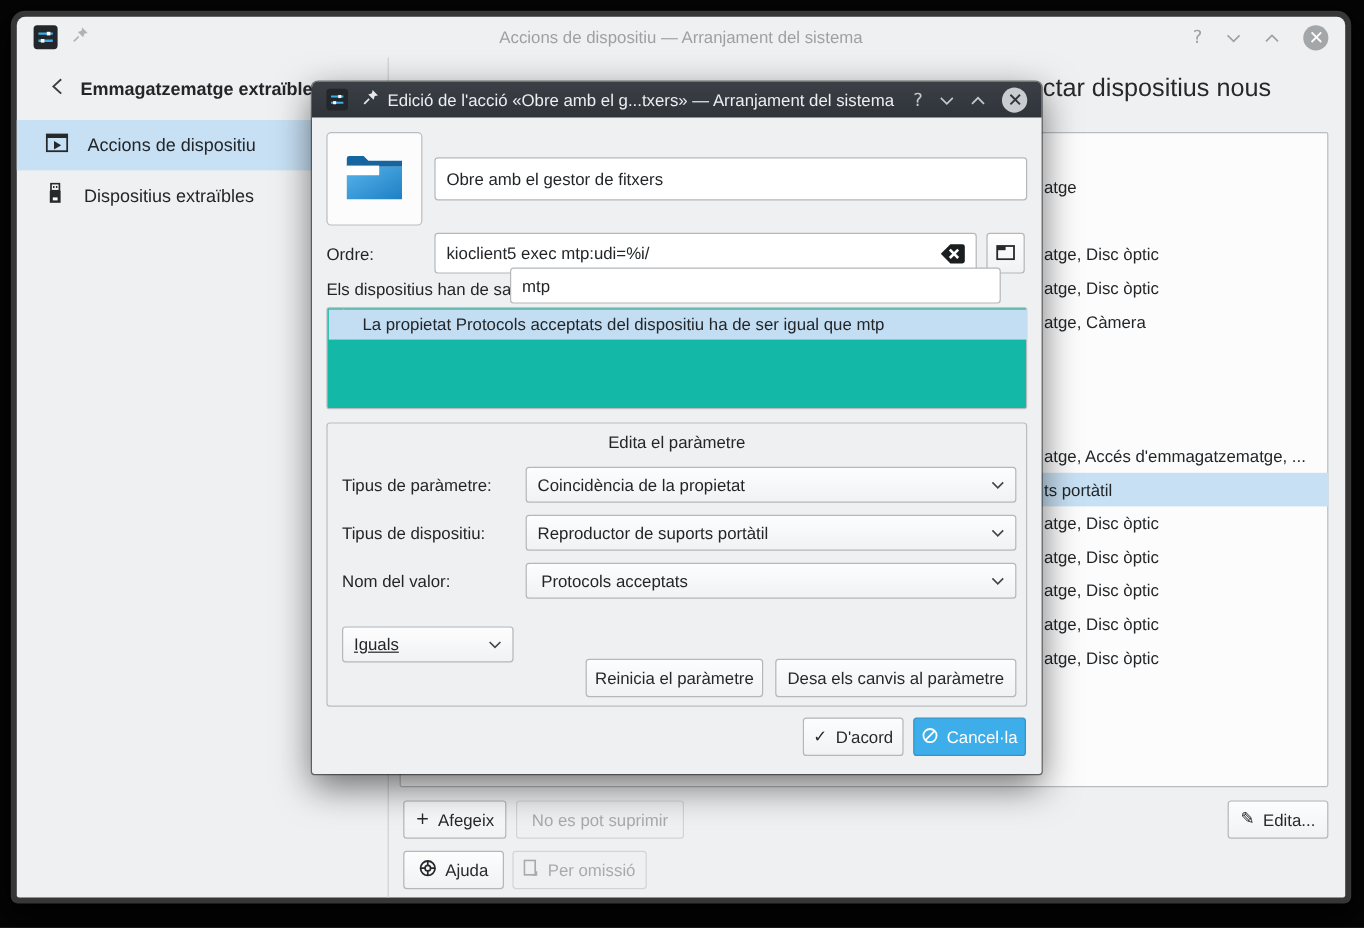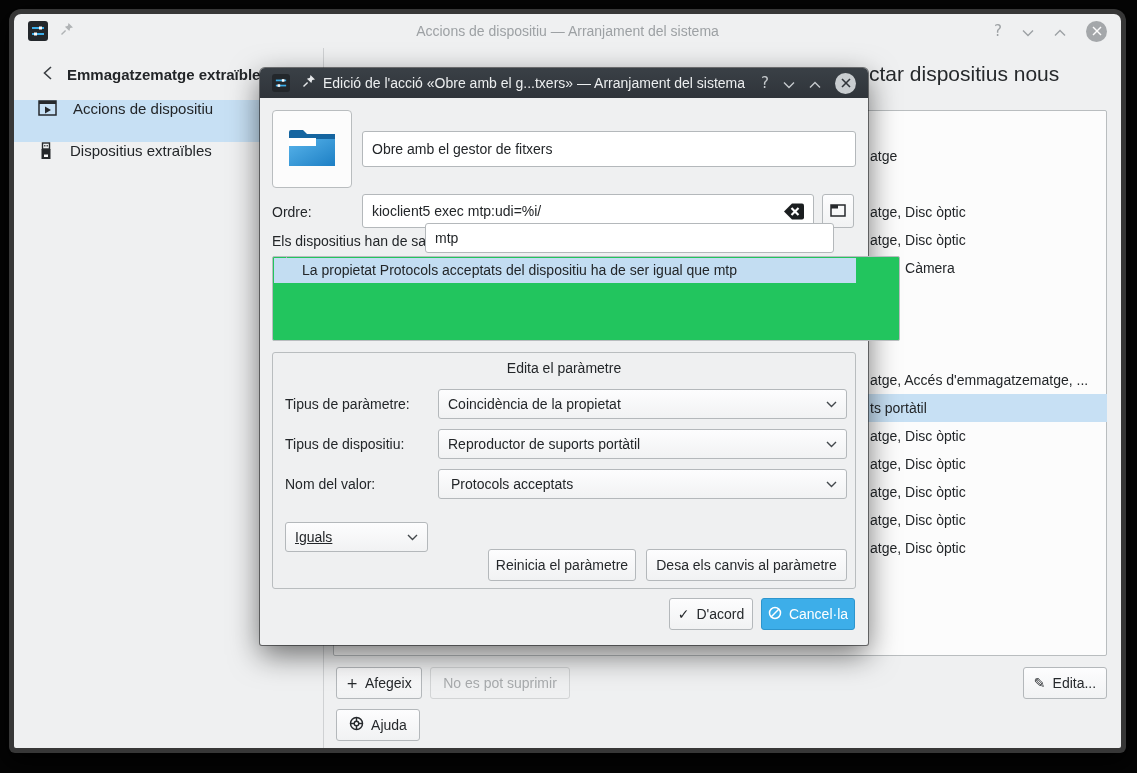--- a/index.html
+++ b/index.html
@@ -21,21 +21,21 @@
   .appicon { width:20px; height:20px; background:#23272b; border-radius:3px;
             display:flex; align-items:center; justify-content:center; }
   .circle-close { width:21px; height:21px; border-radius:50%; background:#a4a7aa;
             display:flex; align-items:center; justify-content:center; }
   .dlg .circle-close { background:#c9cdd0; }
 
   
   .sidebar { position:absolute; left:0; top:34px; width:309px; height:700px; }
   .sb-header { display:flex; align-items:center; gap:14px; height:52px; padding-left:28px;
             color:#232629; font-weight:bold; font-size:15px; }
-  .sb-item { display:flex; gap:16px; height:42px; padding-left:24px;
+  .sb-item { display:flex; align-items:center; gap:16px; height:42px; padding-left:24px;
             font-size:15px; color:#232629; }
   .sb-item.selected { background:#c7e0f4; }
   .v-sep { position:absolute; left:309px; top:34px; width:1px; height:700px; background:#cfd1d3; }
 
   
   .heading { position:absolute; left:869px; top:62px; font-size:21px; color:#26292c; }
   .list-panel { position:absolute; left:333px; top:110px; width:774px; height:546px;
             background:#fcfcfc; border:1px solid #b9bdbf; border-radius:2px; }
   .dev-row { position:absolute; left:1px; width:772px; height:28px; font-size:14px;
             color:#232629; line-height:28px; }
@@ -74,22 +74,22 @@
          font-size:14px; color:#232629; padding:0 9px;
          font-family:"Liberation Sans", sans-serif; }
   #name-input { left:102px; top:63px; width:494px; height:36px; }
   #cmd-input  { left:102px; top:126px; width:452px; height:34px; padding-right:46px; }
   #val-input  { position:absolute; left:165px; top:155px; width:409px; height:30px; }
   .lbl { position:absolute; font-size:14px; color:#232629; white-space:nowrap; }
   #clear-btn { position:absolute; left:513px; top:132px; width:34px; height:22px;
          display:flex; align-items:center; justify-content:center; }
   #browse-btn { left:562px; top:126px; width:32px; height:34px; }
 
-  .tree-box { position:absolute; left:12px; top:188px; width:628px; height:85px;
-         background:#22c55e; border:1px solid #b9bdbf; border-radius:2px;text-align:center; }
+  .tree-box { position:absolute; left:12px; top:188px; width:584px; height:85px;
+         background:#14b8a6; border:1px solid #b9bdbf; border-radius:2px;text-align:center; }
   .tree-row { position:absolute; left:1px; top:1px; width:582px; height:25px;
          background:#c3ddf2; font-size:14px; color:#232629; line-height:25px; }
   .tree-row .t-text { position:absolute; left:28px; white-space:nowrap; }
   .branch { position:absolute; left:13px; top:0; width:12px; height:13px;
          border-left:1px solid #a9adb0; border-bottom:1px solid #a9adb0; }
 
   .group-box { position:absolute; left:12px; top:284px; width:584px; height:237px;
          border:1px solid #b9bdbf; border-radius:3px; }
   .group-title { position:absolute; left:0; right:0; top:7px; text-align:center;
          font-size:14px; color:#232629; }
@@ -238,20 +238,27 @@
           <circle cx="7.5" cy="7.5" r="6" fill="none" stroke="#26292c" stroke-width="1.5"></circle>
           <circle cx="7.5" cy="7.5" r="2.3" fill="none" stroke="#26292c" stroke-width="1.4"></circle>
           <g stroke="#26292c" stroke-width="1.4">
             <line x1="7.5" y1="1.5" x2="7.5" y2="5.2"></line>
             <line x1="7.5" y1="9.8" x2="7.5" y2="13.5"></line>
             <line x1="1.5" y1="7.5" x2="5.2" y2="7.5"></line>
             <line x1="9.8" y1="7.5" x2="13.5" y2="7.5"></line>
           </g>
         </svg></span>
     <span>Ajuda</span>
+  </div>
+  <div class="btn disabled" id="btn-def">
+    <span><svg width="13" height="15" viewBox="0 0 13 15">
+          <rect x="1" y="1" width="9" height="12" fill="none" stroke="#a8abad" stroke-width="1.4"></rect>
+          <polyline points="11,10 11,13 8,13" fill="none" stroke="#a8abad" stroke-width="1.4"></polyline>
+        </svg></span>
+    <span>Per omissió</span>
   </div>
 
   <div class="dlg">
     <div class="dlg-titlebar">
       <div class="tb-left">
         <span class="appicon">
           <svg width="12" height="12" viewBox="0 0 14 14">
               <g stroke="#3daee9" stroke-width="2">
                 <line x1="1" y1="4" x2="13" y2="4"></line>
                 <line x1="1" y1="10" x2="13" y2="10"></line>

